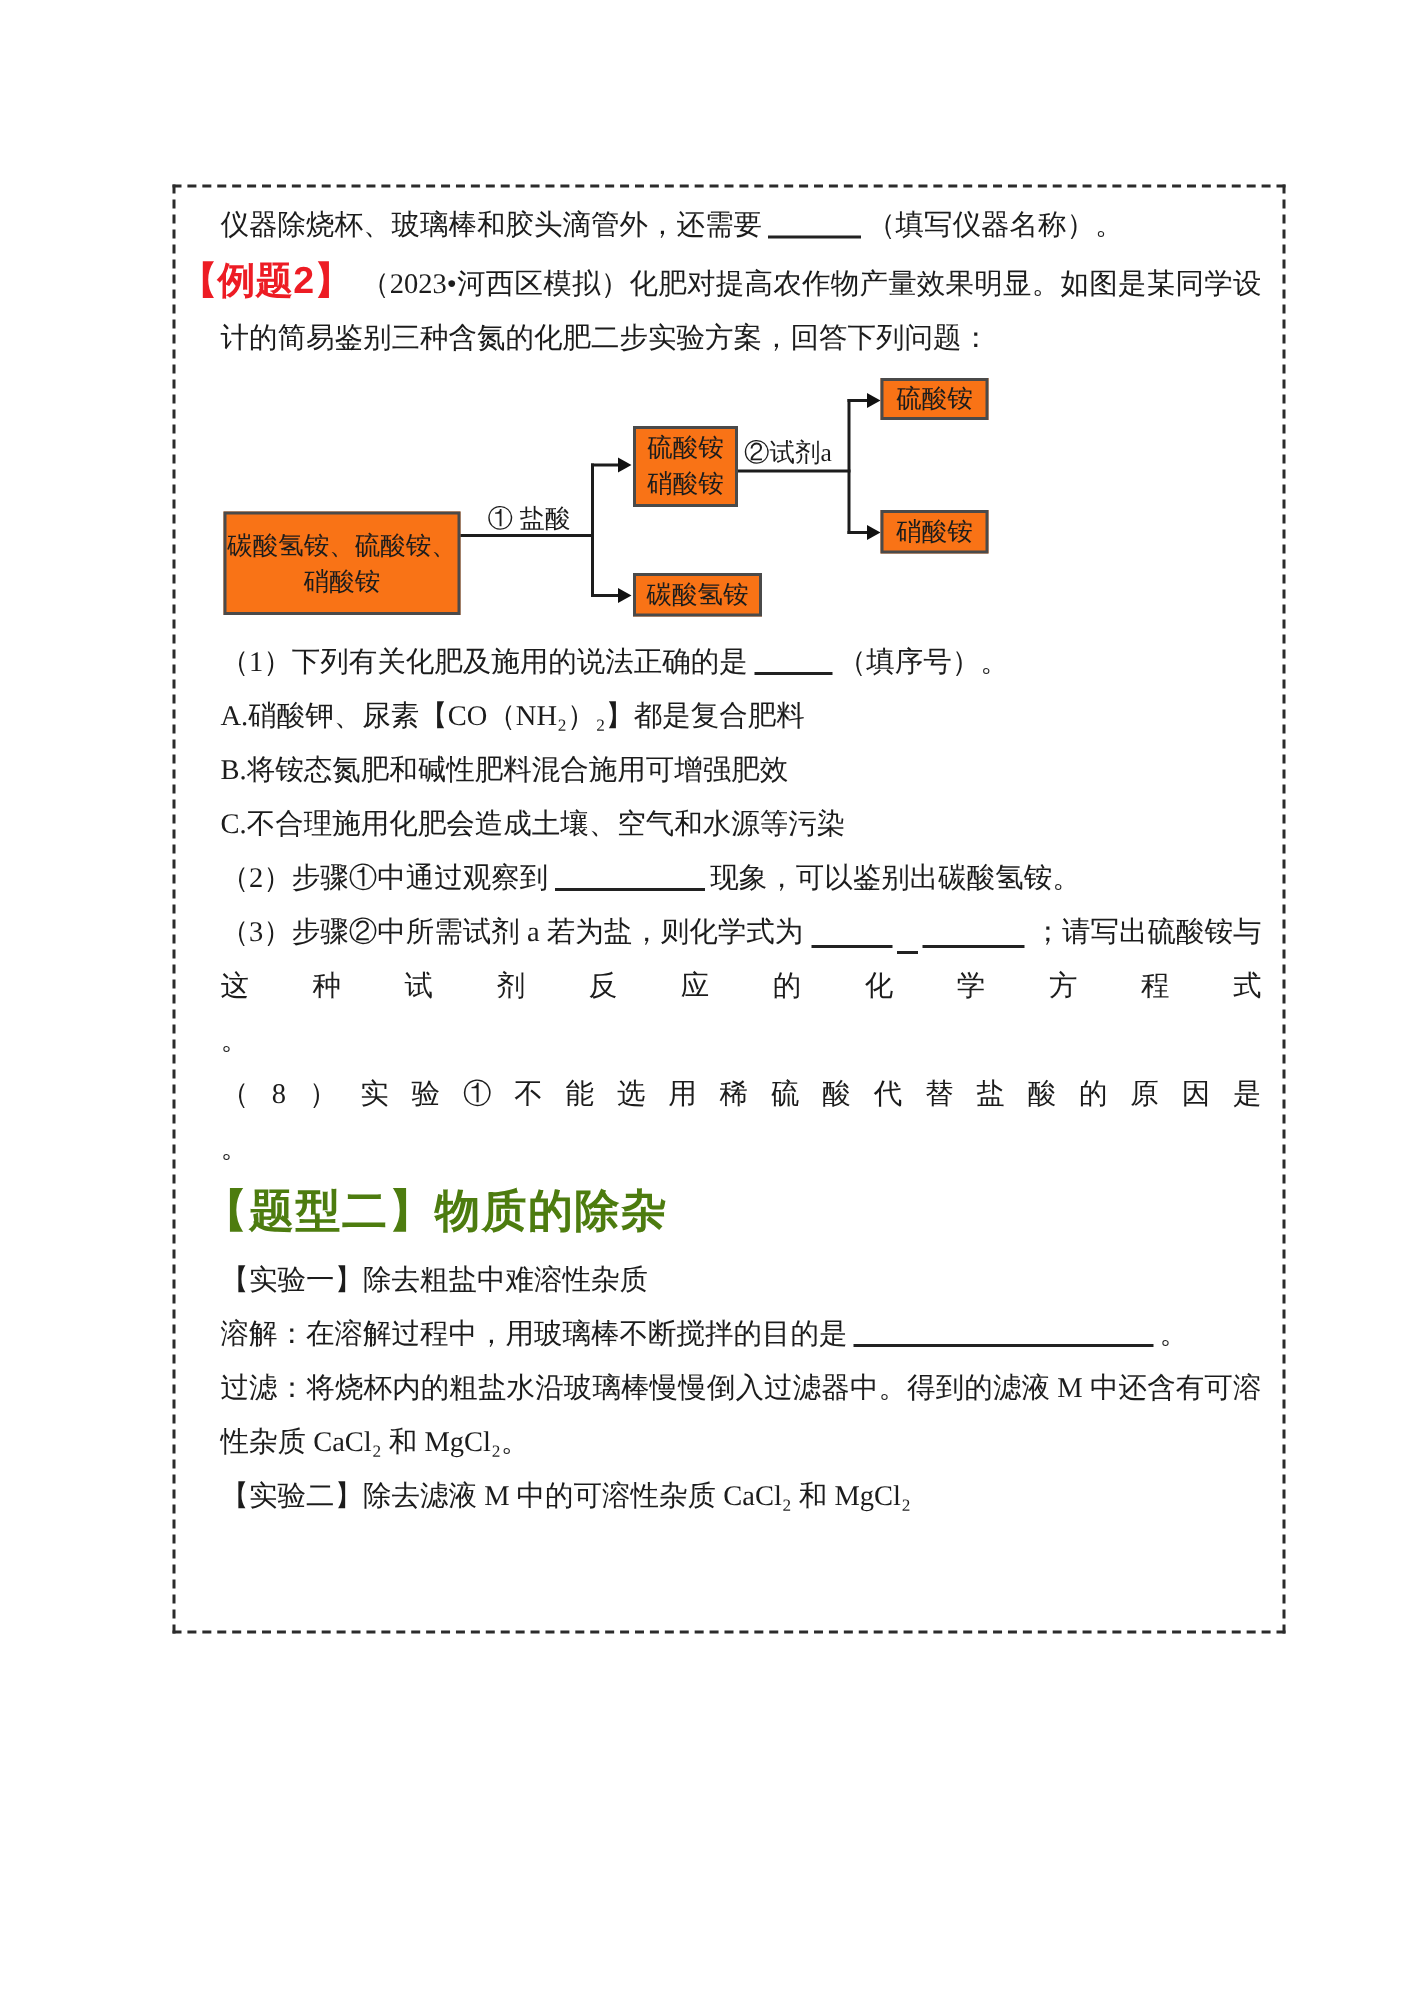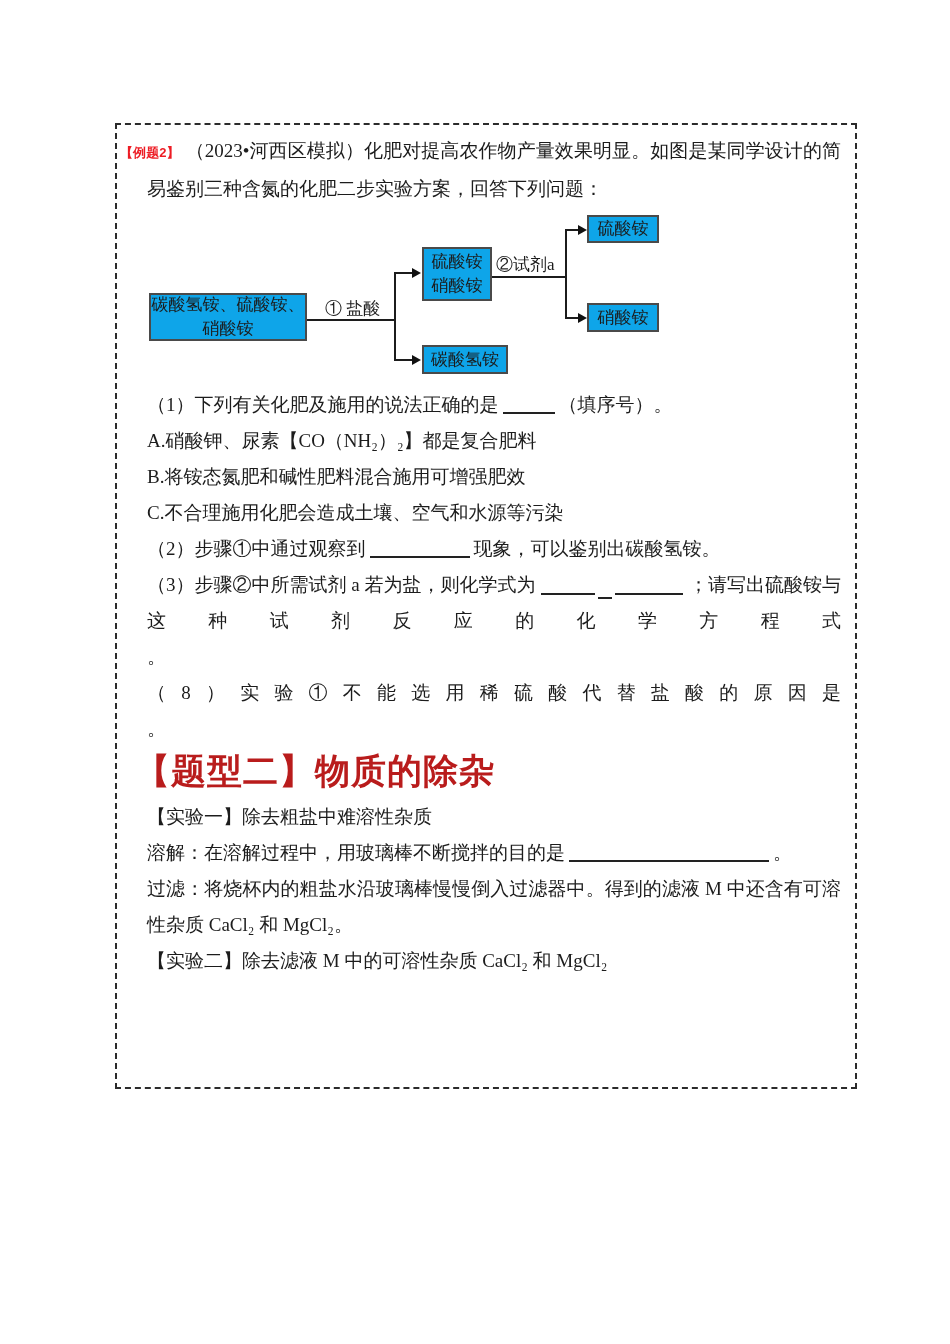--- a/index.html
+++ b/index.html
@@ -25,21 +25,21 @@
   }
   .para { text-align: justify; }
   .hang {
     text-indent: -27px;
     margin-left: 0;
   }
   .red-label {
     color: #ed1c24;
     font-weight: bold;
     font-family: "Liberation Sans", "DejaVu Sans", sans-serif;
-    font-size: 13px;
+    font-size: 25px;
     margin-right: 6px;
   }
   .blank {
     display: inline-block;
     border-bottom: 2px solid #222;
     height: 16px;
     vertical-align: -3px;
     margin: 0 4px;
   }
   .w52  { width: 52px; }
@@ -64,37 +64,37 @@
     border-bottom: 2px solid #222;
     margin-bottom: 4px;
   }
   .justify-last {
     text-align: justify;
     text-align-last: justify;
   }
   .section-heading {
     font-family: "Liberation Sans", "DejaVu Sans", sans-serif;
     font-weight: 900;
-    font-size: 35px;
+    font-size: 30px;
     line-height: 32px;
-    color: #b91c1c;
+    color: #4d7c0f;
     margin: 8px 0 12px -12px;
     letter-spacing: 1px;
   }
   
   .diagram {
     position: relative;
     height: 176px;
     margin: 2px 0 2px 0;
     font-size: 17px;
   }
   .dbox {
     position: absolute;
     border: 2px solid #4a4a4a;
-    background: #0ea5e9;
+    background: #f97316;
     display: flex;
     flex-direction: column;
     align-items: center;
     justify-content: center;
     line-height: 24px;
     text-align: center;
     white-space: nowrap;
   }
   .dlabel {
     position: absolute;
@@ -110,28 +110,31 @@
     border-left: 9px solid #111;
     border-top: 5px solid transparent;
     border-bottom: 5px solid transparent;
   }
 </style>
 </head>
 <body>
 
 <div class="frame">
 
+  <div class="line">
+    <span>仪器除烧杯、玻璃棒和胶头滴管外，还需要</span><span class="blank w62"></span><span>（填写仪器名称）。</span>
+  </div>
 
   <div class="para hang">
     <span class="red-label">【例题2】</span><span>（2023•河西区模拟）化肥对提高农作物产量效果明显。如图是某同学设计的简易鉴别三种含氮的化肥二步实验方案，回答下列问题：</span>
   </div>
 
   <div class="diagram">
 
-    <div class="dbox" style="left:2px; top:84px; width:158px; height:48px;">
+    <div class="dbox" style="left:2px; top:95px; width:158px; height:69px;">
       <span>碳酸氢铵、硫酸铵、</span>
       <span>硝酸铵</span>
     </div>
 
     <div class="dlabel" style="left:178px; top:90px;">① 盐酸</div>
 
     <div class="hline" style="left:160px; top:110px; width:89px;"></div>
     <div class="vline" style="left:247px; top:63px; height:89px;"></div>
 
     <div class="hline" style="left:247px; top:63px; width:20px;"></div>

